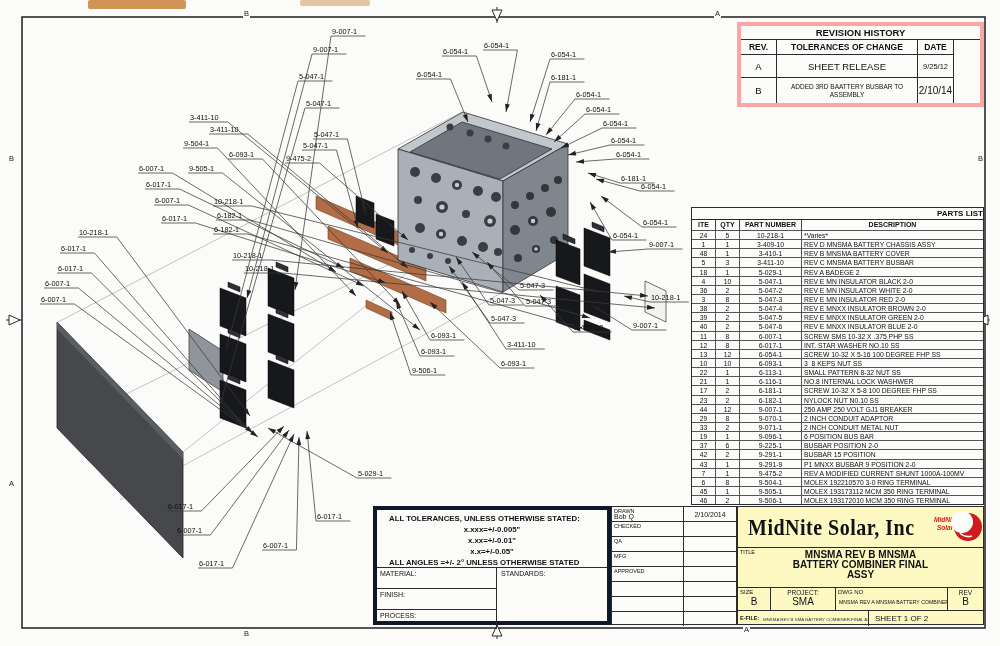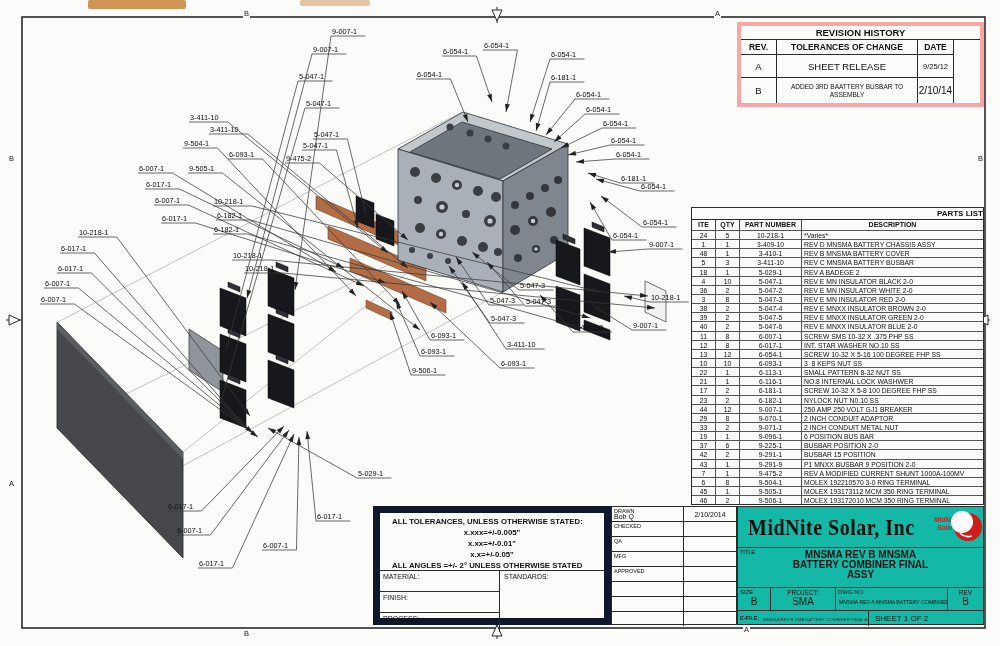--- a/index.html
+++ b/index.html
@@ -30,37 +30,37 @@
   .parts-list{position:absolute;left:691px;top:207px;width:293px;border:1px solid #2b2b2b;background:#fbfbf9;box-sizing:border-box;}
   .pl-title{height:11px;line-height:11px;text-align:right;font-weight:bold;font-size:8px;border-bottom:1px solid #2b2b2b;}
   .pl-head,.pl-row{display:grid;grid-template-columns:24px 24px 62px 1fr;}
   .pl-head>span{height:10px;line-height:10px;font-weight:bold;font-size:7px;text-align:center;border-right:1px solid #444;box-sizing:border-box;}
   .pl-head>span:last-child{border-right:none;}
   .pl-row>span{height:9.15px;line-height:9.15px;font-size:6.8px;border-top:1px solid #555;border-right:1px solid #555;box-sizing:border-box;white-space:nowrap;overflow:hidden;}
   .pl-row>span:last-child{border-right:none;padding-left:2px;}
   .pl-row .num{text-align:center;}
 
   
-  .tol-block{position:absolute;left:373px;top:506px;width:238px;height:119px;border:7px solid #0f172a;box-sizing:border-box;background:#fbfbf9;}
+  .tol-block{position:absolute;left:373px;top:506px;width:238px;height:119px;border:4px solid #0f172a;box-sizing:border-box;background:#fbfbf9;}
   .tol-text{position:absolute;left:0;top:0;width:100%;height:58px;border-bottom:1px solid #2b2b2b;box-sizing:border-box;font-weight:bold;font-size:7.8px;line-height:1.42;padding-top:3px;}
   .tol-text .c{text-align:center;}
   .tol-text .l{padding-left:12px;}
   .tol-cell-label{position:absolute;font-size:7px;color:#111;}
   .mat-row{position:absolute;left:0;width:120px;border-bottom:1px solid #2b2b2b;border-right:1px solid #2b2b2b;box-sizing:border-box;}
   .std-cell{position:absolute;left:120px;top:58px;right:0;bottom:0;}
 
   
   .sig-table{position:absolute;left:611px;top:506px;width:126px;height:119px;border:1px solid #2b2b2b;box-sizing:border-box;background:#fbfbf9;}
   .sig-row{position:absolute;left:0;width:100%;border-bottom:1px solid #2b2b2b;box-sizing:border-box;}
   .sig-label{position:absolute;left:2px;top:1px;font-size:5.5px;}
   .sig-name{position:absolute;left:2px;top:6px;font-size:7px;}
   .sig-date{position:absolute;left:71px;top:0;bottom:0;right:0;border-left:1px solid #2b2b2b;font-size:7px;display:flex;align-items:center;justify-content:center;}
 
   
-  .tb-right{position:absolute;left:737px;top:506px;width:247px;height:119px;border:1px solid #2b2b2b;box-sizing:border-box;background:#14b8a6;}
+  .tb-right{position:absolute;left:737px;top:506px;width:247px;height:119px;border:1px solid #2b2b2b;box-sizing:border-box;background:#fef9c3;}
   .tb-logo{position:absolute;left:0;top:0;width:100%;height:41px;border-bottom:1px solid #2b2b2b;box-sizing:border-box;}
   .company{position:absolute;left:10px;top:7px;font-family:"Liberation Serif",serif;font-weight:bold;font-size:20px;letter-spacing:.5px;transform:scaleY(1.15);transform-origin:left top;white-space:nowrap;}
   .tb-title-area{position:absolute;left:0;top:41px;width:100%;height:40px;border-bottom:1px solid #2b2b2b;box-sizing:border-box;}
   .title-label{position:absolute;left:2px;top:1px;font-size:5.5px;}
   .title-lines{position:absolute;left:0;top:2px;width:100%;text-align:center;font-weight:bold;font-size:10px;line-height:1.02;}
   .tb-size-strip{position:absolute;left:0;top:81px;width:100%;height:23px;border-bottom:1px solid #2b2b2b;box-sizing:border-box;display:grid;grid-template-columns:33px 65px 112px 1fr;}
   .tb-size-strip>div{border-right:1px solid #2b2b2b;box-sizing:border-box;position:relative;overflow:hidden;}
   .tb-size-strip>div:last-child{border-right:none;}
   .cell-lab{font-size:6px;position:absolute;left:2px;top:1px;white-space:nowrap;}
   .cell-lab-c{font-size:6.5px;position:absolute;top:1px;width:100%;text-align:center;}

